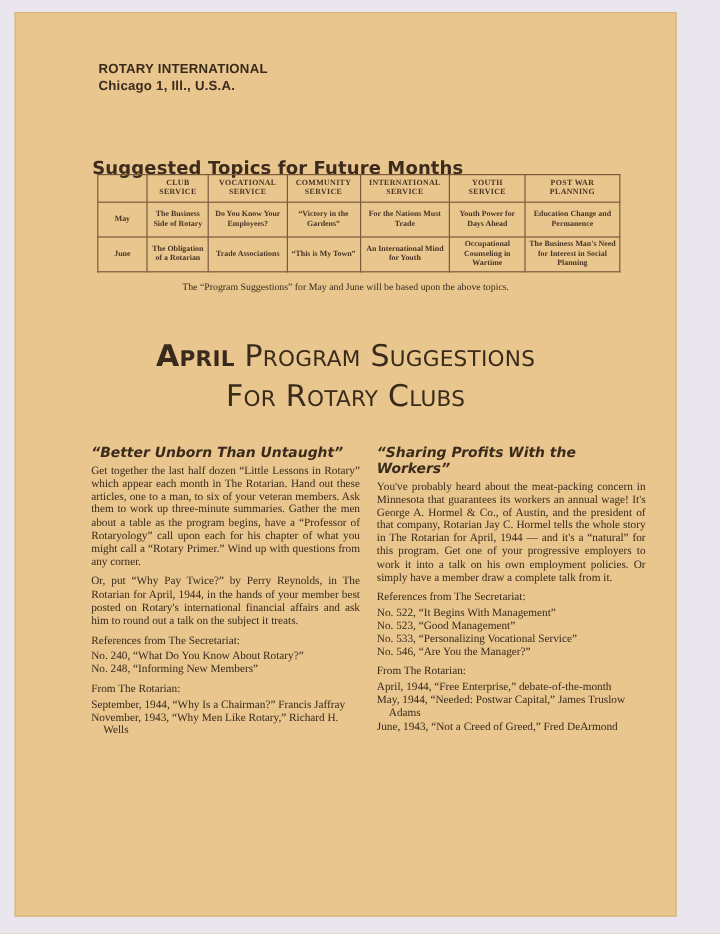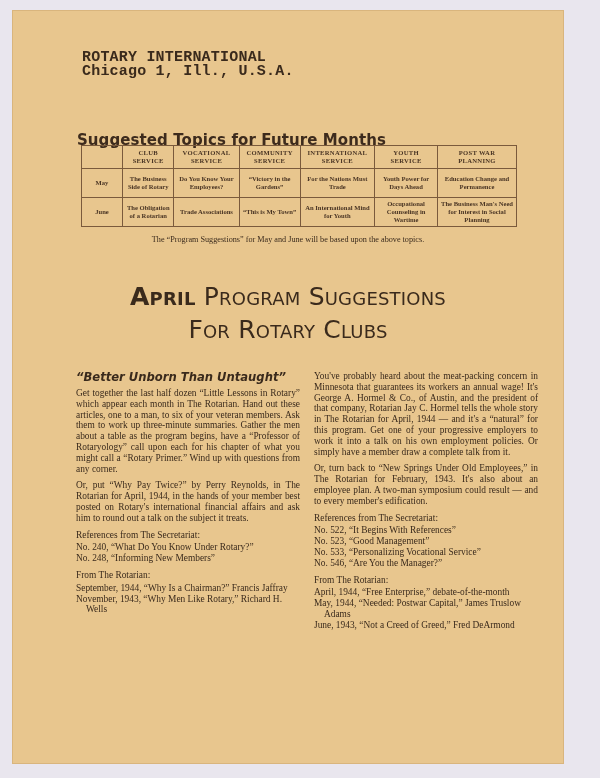--- a/index.html
+++ b/index.html
@@ -12,22 +12,22 @@
   .paper {
     position: absolute;
     left: 13px; top: 11px;
     width: 550px; height: 752px;
     background: #e8c68e;
     box-shadow: 0 0 0 1px #d9b57d;
   }
 
   .address {
     position: absolute; left: 69px; top: 40px;
-    font-family: Liberation Mono, monospace; font-weight: bold;
-    font-size: 15px; line-height: 14px; color: #3a2a1c;
+    font-family: Liberation Sans, sans-serif; font-weight: bold;
+    font-size: 11px; line-height: 14px; color: #3a2a1c;
   }
   .address div { letter-spacing: 0.2px; }
 
   .topics-title {
     position: absolute; left: 0; top: 120px; width: 437px; text-align: center;
     font-family: "DejaVu Sans", sans-serif; font-weight: bold; font-size: 15px;
     color: #3d2b1d; letter-spacing: 0.1px;
   }
 
   table.topics {
@@ -123,36 +123,36 @@
     <div><b>April</b> <span>Program Suggestions</span></div>
     <div>For Rotary Clubs</div>
   </div>
 
   <div class="col left">
     <h2>“Better Unborn Than Untaught”</h2>
     <p>Get together the last half dozen “Little Lessons in Rotary” which appear each month in The Rotarian. Hand out these articles, one to a man, to six of your veteran members. Ask them to work up three-minute summaries. Gather the men about a table as the program begins, have a “Professor of Rotaryology” call upon each for his chapter of what you might call a “Rotary Primer.” Wind up with questions from any corner.</p>
     <p>Or, put “Why Pay Twice?” by Perry Reynolds, in The Rotarian for April, 1944, in the hands of your member best posted on Rotary's international financial affairs and ask him to round out a talk on the subject it treats.</p>
     <div class="refhead">References from The Secretariat:</div>
     <div class="refgroup">
-      <div class="ref">No. 240, “What Do You Know Under Rotary?”</div>
+      <div class="ref">No. 240, “What Do You Know About Rotary?”</div>
       <div class="ref">No. 248, “Informing New Members”</div>
     </div>
     <div class="refhead">From The Rotarian:</div>
     <div class="refgroup">
       <div class="ref">September, 1944, “Why Is a Chairman?” Francis Jaffray</div>
       <div class="ref">November, 1943, “Why Men Like Rotary,” Richard H. Wells</div>
     </div>
   </div>
 
   <div class="col right">
+    <h2>“Sharing Profits With the Workers”</h2>
     <p>You've probably heard about the meat-packing concern in Minnesota that guarantees its workers an annual wage! It's George A. Hormel &amp; Co., of Austin, and the president of that company, Rotarian Jay C. Hormel tells the whole story in The Rotarian for April, 1944 — and it's a “natural” for this program. Get one of your progressive employers to work it into a talk on his own employment policies. Or simply have a member draw a complete talk from it.</p>
-    <p>Or, turn back to “New Springs Under Old Employees,” in The Rotarian for February, 1943. It's also about an employee plan. A two-man symposium could result — and to every member's edification.</p>
     <div class="refhead">References from The Secretariat:</div>
     <div class="refgroup">
-      <div class="ref">No. 522, “It Begins With References”</div>
+      <div class="ref">No. 522, “It Begins With Management”</div>
       <div class="ref">No. 523, “Good Management”</div>
       <div class="ref">No. 533, “Personalizing Vocational Service”</div>
       <div class="ref">No. 546, “Are You the Manager?”</div>
     </div>
     <div class="refhead">From The Rotarian:</div>
     <div class="refgroup">
       <div class="ref">April, 1944, “Free Enterprise,” debate-of-the-month</div>
       <div class="ref">May, 1944, “Needed: Postwar Capital,” James Truslow Adams</div>
       <div class="ref">June, 1943, “Not a Creed of Greed,” Fred DeArmond</div>
     </div>

